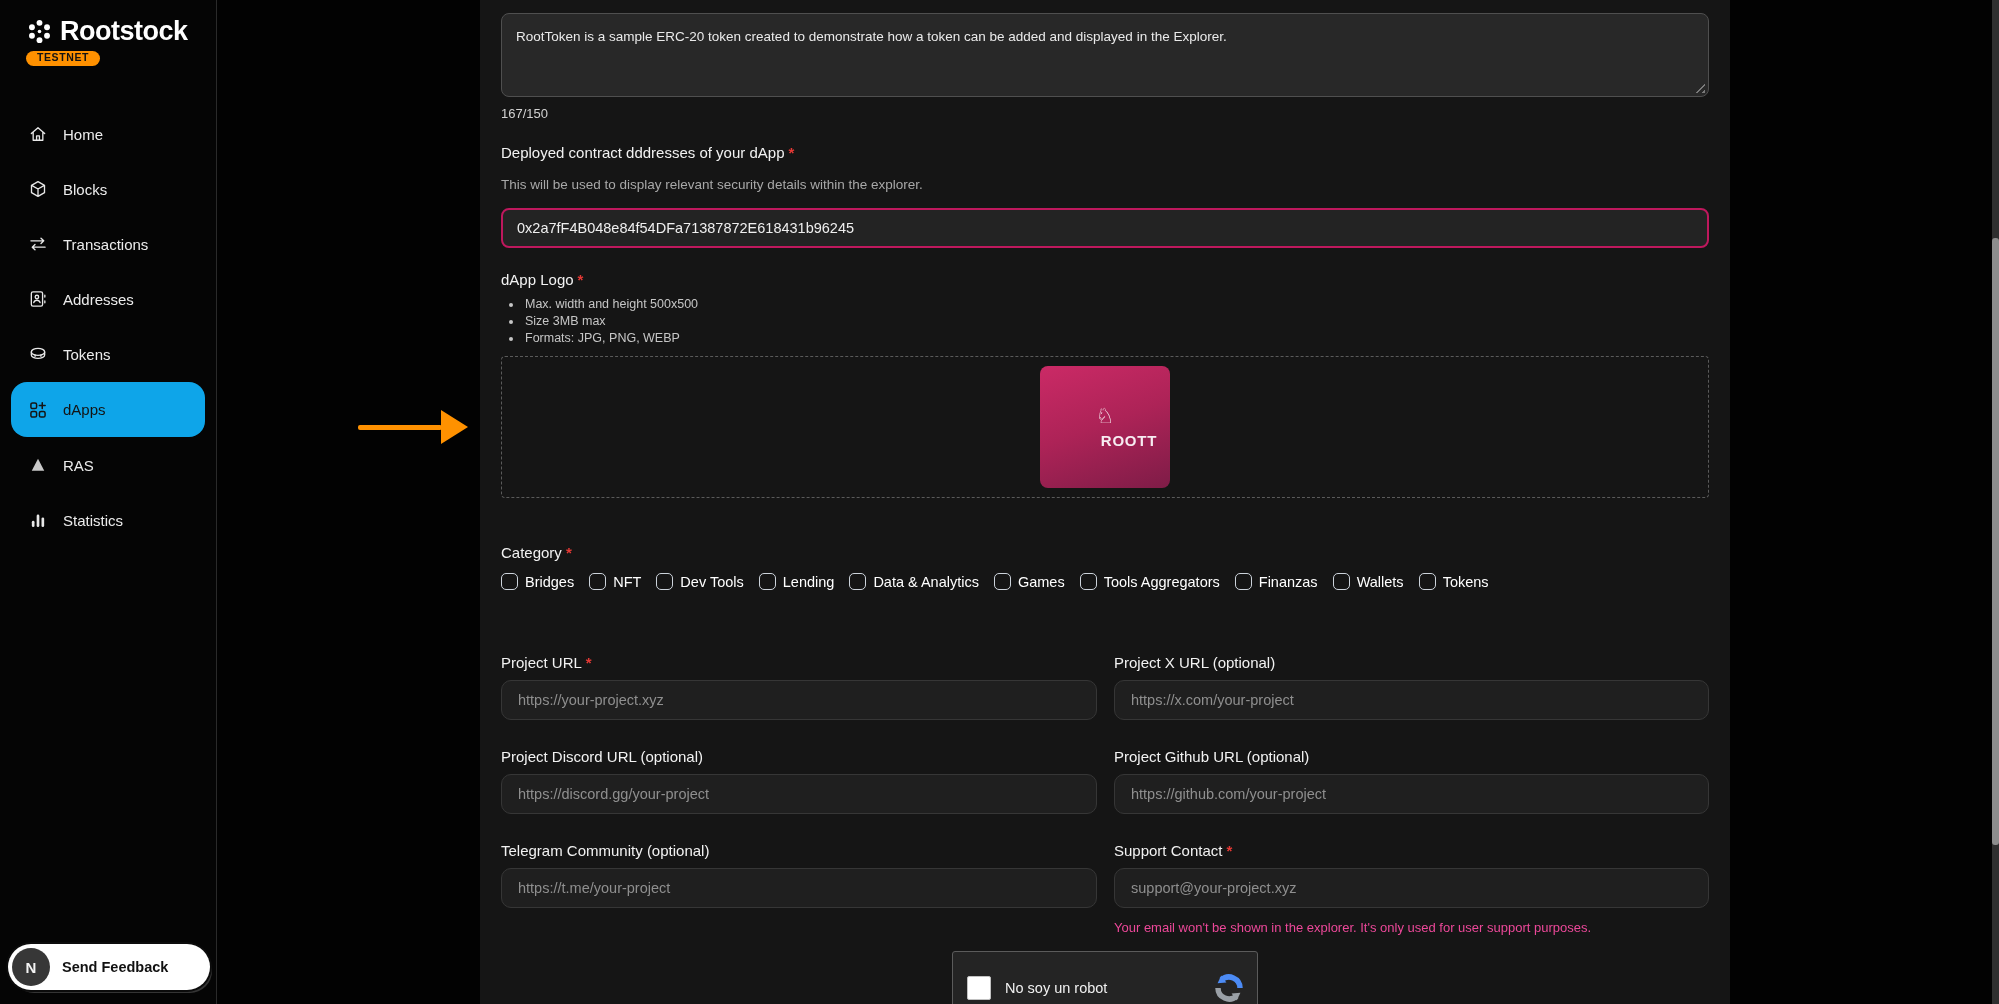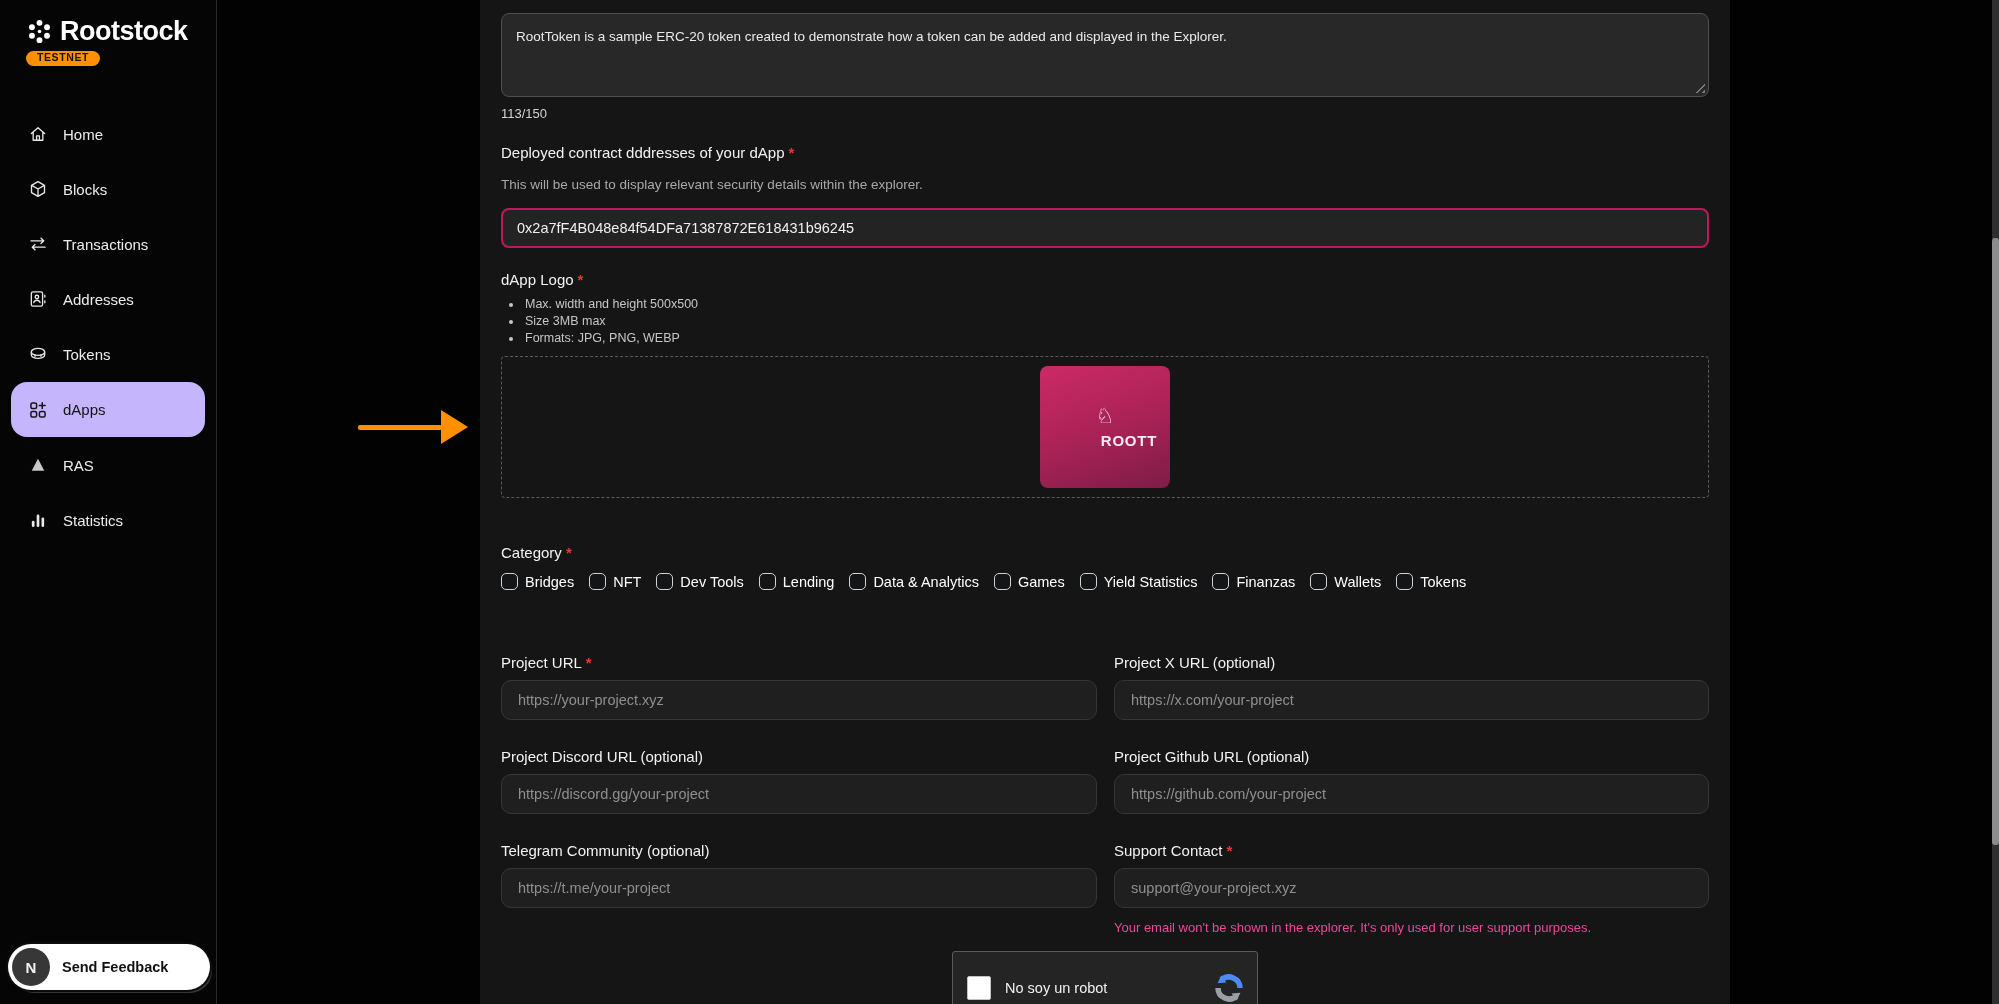--- a/index.html
+++ b/index.html
@@ -20,21 +20,21 @@
     position:absolute; left:26px; top:51px; background:#ff9100; color:#131313;
     font-size:10.5px; font-weight:bold; letter-spacing:0.6px;
     padding:0 11px 3px; border-radius:9px;
   }
   .nav { position:absolute; top:107px; left:0; right:0; }
   .nav-item {
     margin:0 11px 1px; height:54px; border-radius:16px;
     display:flex; align-items:center; gap:15px; padding:0 17px;
     font-size:15px; color:#ececec; cursor:pointer;
   }
-  .nav-item.active { background:#c4b5fd; color:#141414; height:55px; font-weight:500; }
+  .nav-item.active { background:#0ea5e9; color:#141414; height:55px; font-weight:500; }
   .nav-icon { width:20px; height:20px; flex:0 0 20px; display:block; }
 
   .feedback-btn {
     position:absolute; left:8px; bottom:14px; width:202px; height:46px;
     background:#fff; border:none; border-radius:23px;
     display:flex; align-items:center; gap:12px; padding:0 0 0 4px; cursor:pointer;
     box-shadow:0 0 0 2px #0c0c0c, 3px 4px 0 -1px rgba(110,110,110,0.45);
   }
   .fb-avatar {
     width:38px; height:38px; border-radius:50%; background:#373737;
@@ -214,21 +214,21 @@
   </aside>
 
   <div class="main">
     <div class="panel">
       <div class="col">
 
         <div class="textarea-wrap">
           <textarea class="desc-textarea" spellcheck="false" style="">RootToken is a sample ERC-20 token created to demonstrate how a token can be added and displayed in the Explorer.</textarea>
           <span class="resize-handle"></span>
         </div>
-        <div class="counter">113/150</div>
+        <div class="counter">167/150</div>
 
         <div class="field-label">
           <span>Deployed contract dddresses of your dApp</span><span class="req">*</span>
         </div>
         <div class="helper">This will be used to display relevant security details within the explorer.</div>
         <input class="address-input" type="text" spellcheck="false" value="0x2a7fF4B048e84f54DFa71387872E618431b96245" style="">
 
         <div class="field-label">
           <span>dApp Logo</span><span class="req">*</span>
         </div>
@@ -268,21 +268,21 @@
           <label class="cb">
               <span class="cb-box"></span>
               <span>Data &amp; Analytics</span>
             </label>
           <label class="cb">
               <span class="cb-box"></span>
               <span>Games</span>
             </label>
           <label class="cb">
               <span class="cb-box"></span>
-              <span>Yield Statistics</span>
+              <span>Tools Aggregators</span>
             </label>
           <label class="cb">
               <span class="cb-box"></span>
               <span>Finanzas</span>
             </label>
           <label class="cb">
               <span class="cb-box"></span>
               <span>Wallets</span>
             </label>
           <label class="cb">

